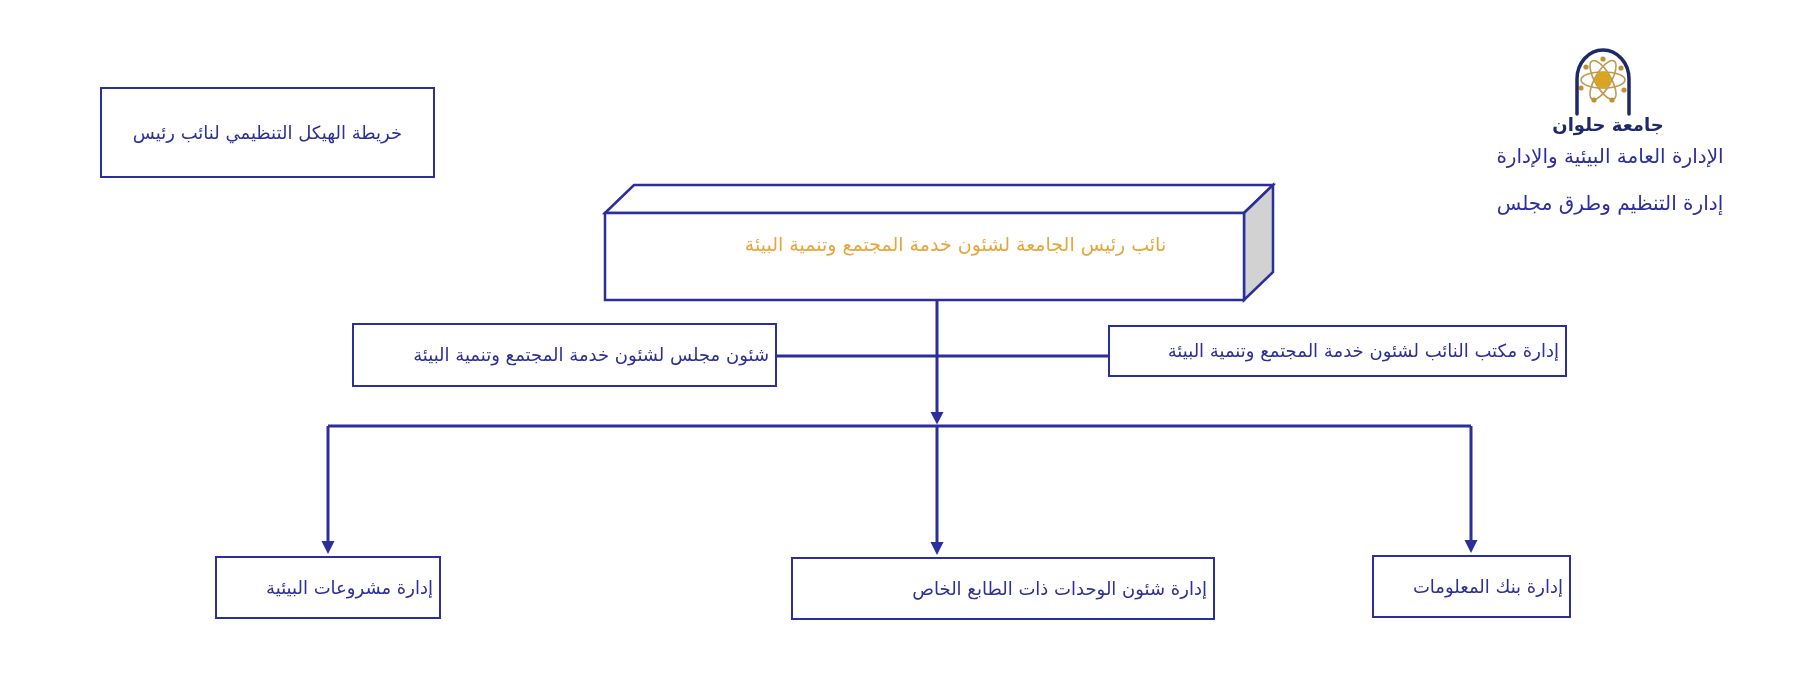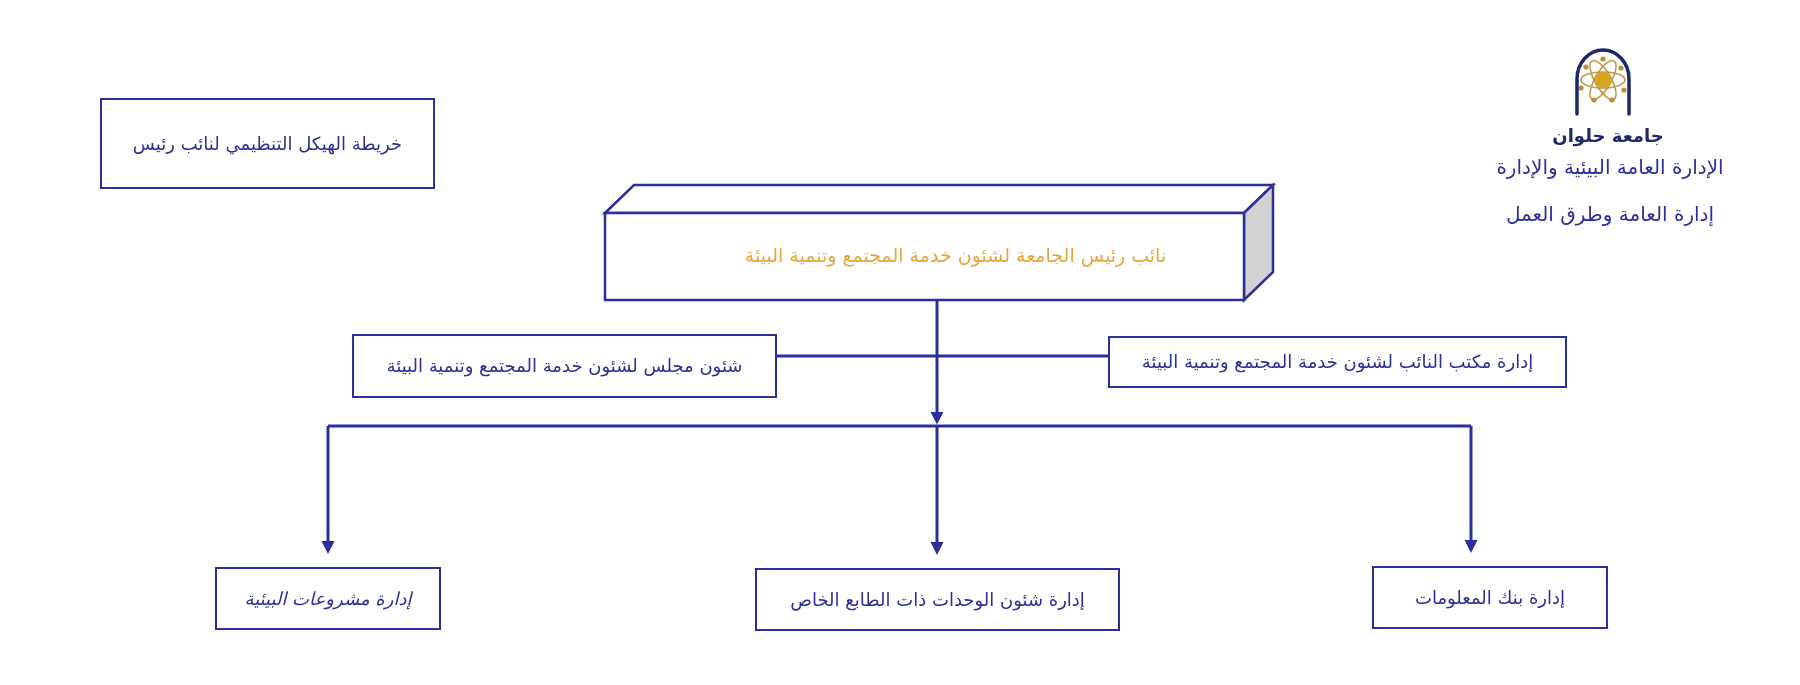--- a/index.html
+++ b/index.html
@@ -5,21 +5,21 @@
   * { margin: 0; padding: 0; box-sizing: border-box; }
   html, body { background: #ffffff; }
   body {
     font-family: "DejaVu Sans", sans-serif;
     width: 1800px; height: 685px;
     overflow: hidden; position: relative;
   }
   .stage { position: absolute; inset: 0; width: 1800px; height: 685px; }
   .layer { position: absolute; left: 0; top: 0; width: 1800px; height: 685px; }
 
-  .abs { position: absolute; margin-top: 11px; }
+  .abs { position: absolute; }
 
   
   .title-box {
     left: 100px; top: 87px; width: 335px; height: 91px;
     border: 2px solid #2b2f9b;
     display: flex; flex-direction: column; align-items: center; justify-content: center;
     color: #2b2f9b; font-size: 18px; line-height: 33px; text-align: center;
   }
 
   
@@ -33,29 +33,29 @@
 
   
   .root-label {
     left: 605px; top: 229px; width: 701px; height: 30px; line-height: 30px;
     text-align: center; color: #e8a53c; font-size: 19px;
   }
 
   
   .node {
     border: 2.5px solid #2b2f9b;
-    display: flex; align-items: center; justify-content: center;
+    display: flex; align-items: center; 
     color: #2b2f9b; font-size: 18px; text-align: center; line-height: 24px;
     background: #ffffff; padding: 0 6px;
   }
   .node-l2-left  { left: 352px;  top: 323px; width: 425px; height: 64px; }
   .node-l2-right { left: 1108px; top: 325px; width: 459px; height: 52px; }
-  .node-l3-left  { left: 215px;  top: 556px; width: 226px; height: 63px; font-style: italic; }
-  .node-l3-mid   { left: 755px;  top: 557px; width: 365px; height: 63px; }
-  .node-l3-right { left: 1372px; top: 555px; width: 236px; height: 63px; }
+  .node-l3-left  { left: 215px;  top: 556px; width: 226px; height: 63px; }
+  .node-l3-mid   { left: 791px;  top: 557px; width: 424px; height: 63px; }
+  .node-l3-right { left: 1372px; top: 555px; width: 199px; height: 63px; }
 </style>
 </head>
 <body>
 
 <div class="stage">
 
   <svg class="layer" viewBox="0 0 1800 685" xmlns="http://www.w3.org/2000/svg">
 
     <g stroke="#2b2f9b" stroke-width="3">
       <line x1="937" y1="300" x2="937" y2="413"></line>
@@ -97,21 +97,21 @@
       <path d="M 1577 114 L 1577 79 A 26 29 0 0 1 1629 79 L 1629 114" fill="none" stroke="#1e2a68" stroke-width="3.5" stroke-linecap="round"></path>
     </g>
   </svg>
 
   <div class="abs title-box" dir="rtl">
     <div>خريطة الهيكل التنظيمي لنائب رئيس</div>
   </div>
 
   <div class="abs wordmark" dir="rtl">جامعة حلوان</div>
   <div class="abs hdr-line hdr-line1" dir="rtl">الإدارة العامة البيئية والإدارة</div>
-  <div class="abs hdr-line hdr-line2" dir="rtl">إدارة العامة وطرق العمل</div>
+  <div class="abs hdr-line hdr-line2" dir="rtl">إدارة التنظيم وطرق مجلس</div>
 
   <div class="abs root-label" dir="rtl">نائب رئيس الجامعة لشئون خدمة المجتمع وتنمية البيئة</div>
 
   <div class="abs node node-l2-left" dir="rtl">
     <span>شئون مجلس لشئون خدمة المجتمع وتنمية البيئة</span>
   </div>
   <div class="abs node node-l2-right" dir="rtl">
     <span>إدارة مكتب النائب لشئون خدمة المجتمع وتنمية البيئة</span>
   </div>
 

